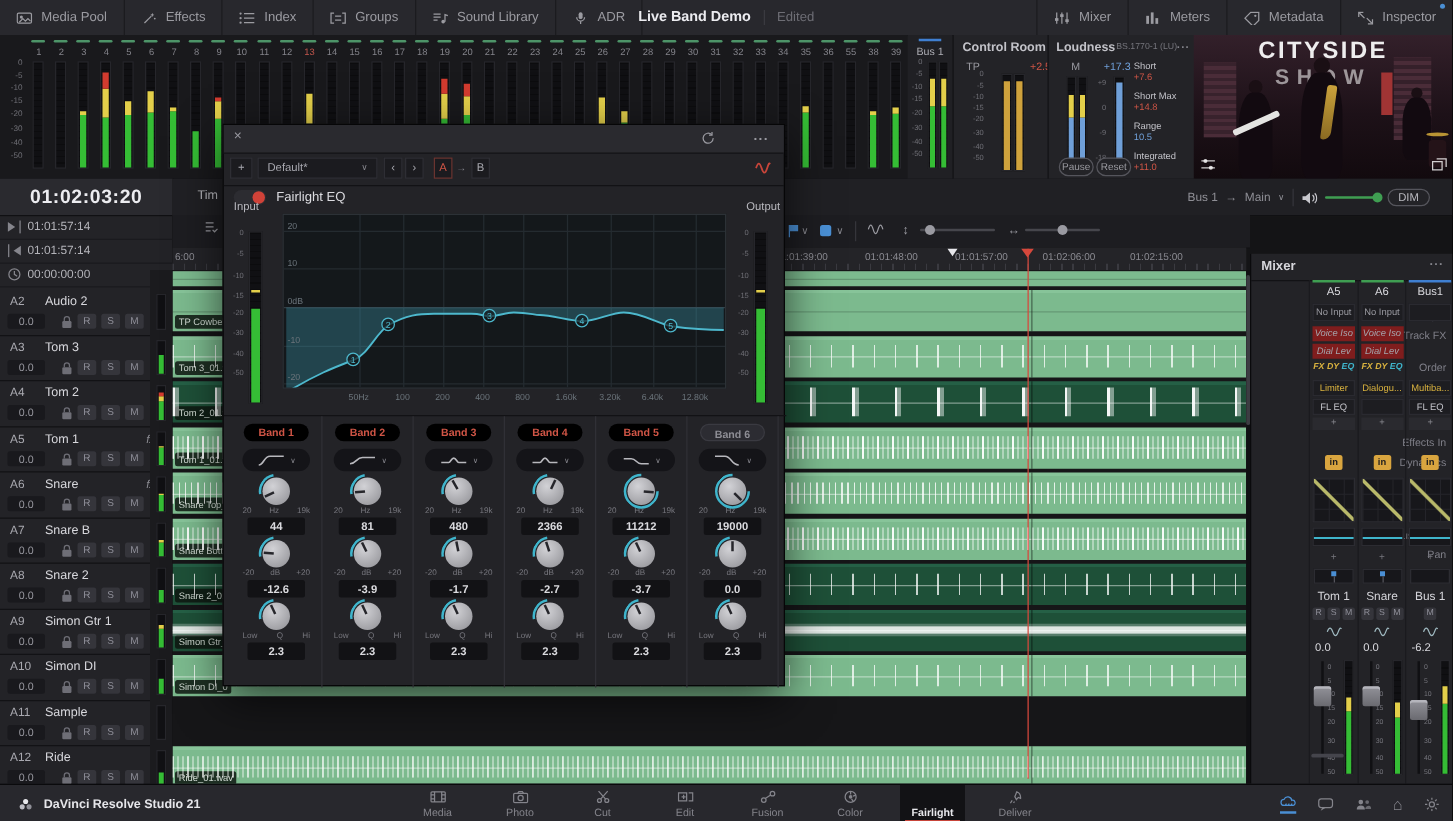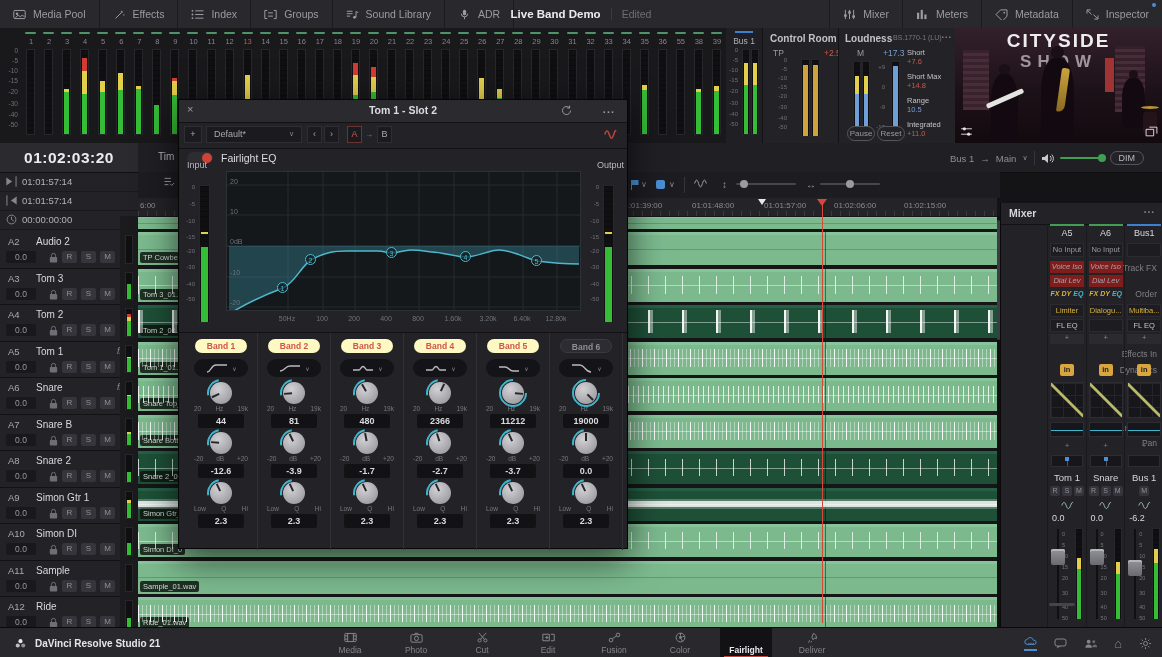--- a/index.html
+++ b/index.html
@@ -96,21 +96,21 @@
   #eq-title{position:absolute;left:0;right:0;text-align:center;top:4px;color:#dcdce0;font-size:10.5px;font-weight:bold;}
   .dlgbtn{position:absolute;color:#9a9aa1;font-size:11px;top:3px;}
   #eq-presetrow{position:absolute;left:0;top:22px;width:100%;height:26px;border-bottom:1px solid #121215;}
   .pr-box{position:absolute;top:4px;height:17px;background:#1b1b1f;border:1px solid #2e2e34;box-sizing:border-box;color:#a8a8af;font-size:9px;text-align:center;}
   .eq-graphwrap{position:absolute;left:47px;top:71px;width:355px;height:140px;background:#14181b;border:1px solid #2c3136;box-sizing:border-box;}
   .gy{position:absolute;font-size:7px;color:#6b747b;}
   .gx{position:absolute;top:215px;font-size:7px;color:#6b747b;transform:translateX(-50%);}
   .eqpt{position:absolute;width:11px;height:11px;border:1px solid #4db8cd;border-radius:50%;color:#4db8cd;font-size:7px;text-align:center;line-height:11px;background:rgba(20,26,29,.7);box-sizing:border-box;}
   #eq-bands{position:absolute;left: 0;top:232px;width:450px;height:217px;border-top:1px solid #121215;}
   .bandcol{position:absolute;top:0;width:73px;height:217px;border-right:1px solid #303036;box-sizing:border-box;text-align:center;}
-  .bandpill{margin:6px auto 0;width:52px;height:14px;line-height:14px;border-radius:7px;font-size:8.5px;font-weight:bold;background:#fef9c3;color:#d05546;}
+  .bandpill{margin:6px auto 0;width:52px;height:14px;line-height:14px;border-radius:7px;font-size:8.5px;font-weight:bold;background:#000000;color:#d05546;}
   .bandpill.off{background:#2c2c32;color:#8e8e95;border:1px solid #3a3a41;box-sizing:border-box;}
   .filterbtn{margin:6px auto 0;width:54px;height:18px;border-radius:9px;background:#141418;display:flex;align-items:center;justify-content:center;gap:3px;color:#b8b8bd;}
   .kscale{display:flex;justify-content:space-between;width:54px;margin:1px auto 0;font-size:6.5px;color:#77777e;}
   .vbox{margin:2px auto 0;width:46px;height:14px;background:#121215;border-radius:2px;color:#dadade;font-size:9px;font-weight:bold;line-height:14px;}
   .io-label{position:absolute;top:60px;font-size:9px;color:#b9b9bf;}
   
   #bottombar{position:absolute;left:0;top:627px;width:1162px;height:30px;background:#28282d;border-top:1px solid #0a0a0c;z-index:6;}
   #pages{position:absolute;left:0;right:0;top:0;height:30px;display:flex;align-items:center;justify-content:center;gap:14px;}
   .page{width:52px;height:30px;display:flex;flex-direction:column;align-items:center;justify-content:center;gap:1px;color:#84848b;font-size:8.5px;}
   .page .ic{height:12px;color:#84848b;}
@@ -828,24 +828,20 @@
         <span class="clipcut" style="left:80%;"></span>
         <span class="cliplabel">Snare 2_01</span>
       </div>
       <div class="lane dark solid" style="top:271.5px;">
         <span class="clipcut" style="left:80%;"></span>
         <span class="cliplabel">Simon Gtr_</span>
       </div>
       <div class="lane light sparse" style="top:308px;">
         <span class="clipcut" style="left:80%;"></span>
         <span class="cliplabel">Simon DI_0</span>
-      </div>
-      <div class="lane light flat" style="top:344.5px;">
-        <span class="clipcut" style="left:80%;"></span>
-        <span class="cliplabel">Sample_01.wav</span>
       </div>
       <div class="lane light spikes" style="top:381px;">
         <span class="clipcut" style="left:80%;"></span>
         <span class="cliplabel">Ride_01.wav</span>
       </div>
     </div>
   <div id="vscroll">
       <div></div>
     </div>
   <div id="tl-marker"></div>
@@ -1026,21 +1022,20 @@
             </span>
           </div>
         </div>
         <div class="abs" style="left:48px;top:400px;width:26px;height:3px;background:#45454c;border-radius:2px;"></div>
       </div>
   </div>
 
   <div id="eqdlg">
     <div id="eq-titlebar">
       <span class="dlgbtn" style="left:8px;">×</span>
-      <span id="eq-title">Tom 1 - Slot 2</span>
       <span class="dlgbtn ic" style="right:54px;top:5px;">
           <svg width="11" height="11" viewBox="0 0 11 11">
             <path d="M9.5 5.5a4 4 0 11-1.2-2.8" fill="none" stroke="currentColor"></path>
             <path d="M8.6 0.6v2.4H6.2" fill="none" stroke="currentColor"></path>
           </svg>
         </span>
       <span class="dlgbtn" style="right:12px;letter-spacing:1px;font-weight:bold;">...</span>
     </div>
     <div id="eq-presetrow">
       <span class="pr-box" style="left:5px;width:18px;line-height:15px;">+</span>

